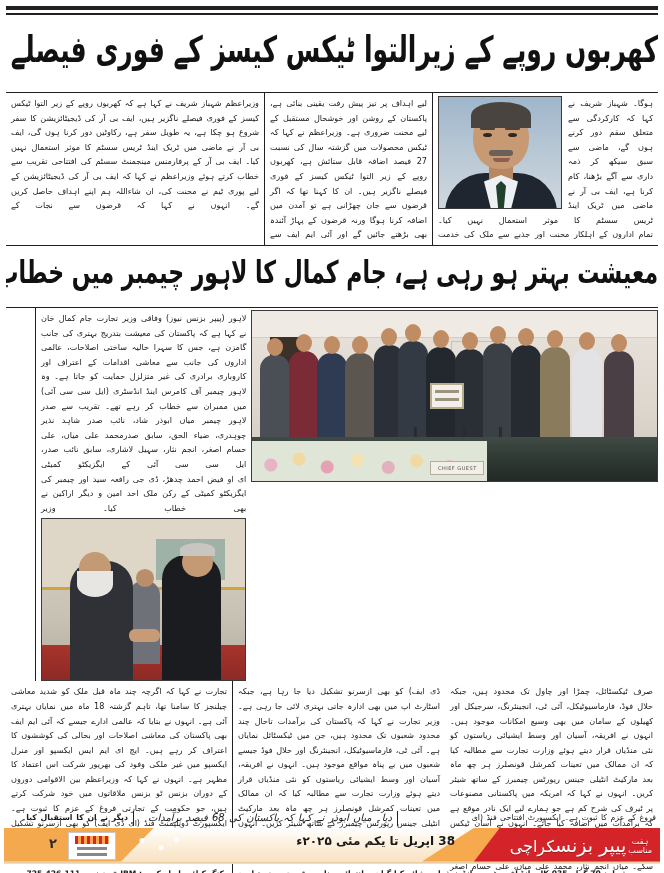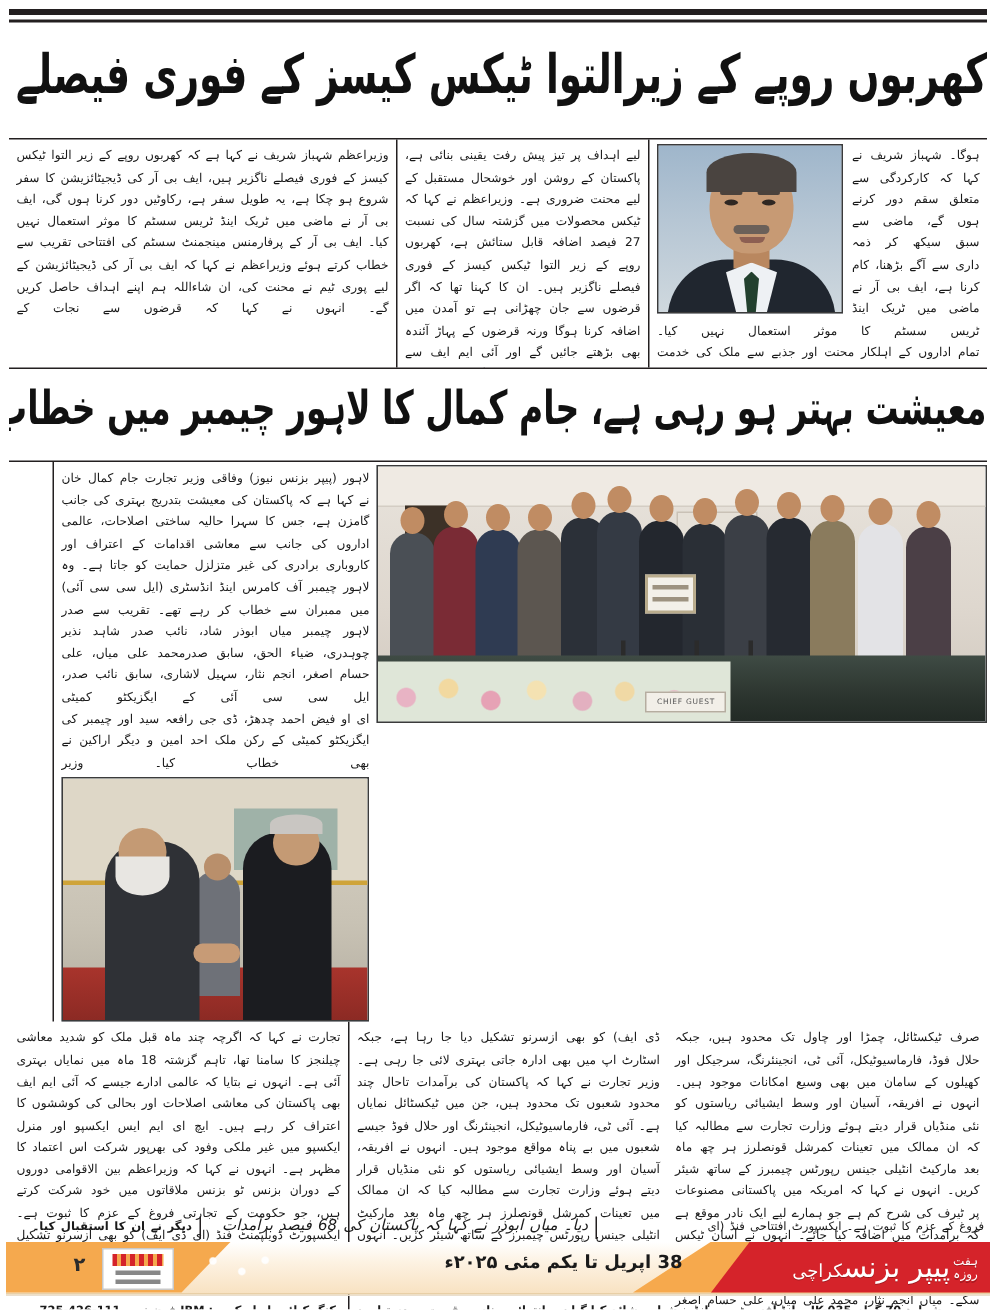--- a/index.html
+++ b/index.html
@@ -298,21 +298,21 @@
     text-shadow: 0 1px 0 rgba(0,0,0,.25);
   }
   .masthead .small {
     font-size: 8px;
     line-height: 9px;
     display: inline-block;
     vertical-align: middle;
     text-align: center;
     margin-left: 2px;
   }
-  .masthead .city { font-size: 12px; }
+  .masthead .city { font-size: 16px; }
   .foot-date {
     position: absolute;
     right: 205px; top: 6px;
     font-size: 12px;
     color: #1a1a1a;
     direction: rtl;
     white-space: nowrap;
     font-weight: 700;
   }
   .page-num {
@@ -533,21 +533,21 @@
         <i></i>
           <b></b>
           <b></b>
       </div>
 
       <div class="foot-date">38 اپریل تا یکم مئی ۲۰۲۵ء</div>
 
       <div class="masthead">
         <span class="small">
           <span>ہفت</span><br>
-          <span>روزہ</span>
+          <span>مناسب</span>
         </span><span>پیپر بزنس</span><span class="city">کراچی</span>
       </div>
     </div>
 
     <div class="foot-strip">
       <span>یہ شمارہ 70 گرام IK-035 برانڈ آفسیٹ پیپر انڈونیشیا پر شائع کیا گیا ہے، انتہائی مناسب قیمت پر دستیاب ہے، بکنگ کیلئے رابطہ کریں: IBM فون نمبر 111-426-725</span>
     </div>
 
   </div>
 

